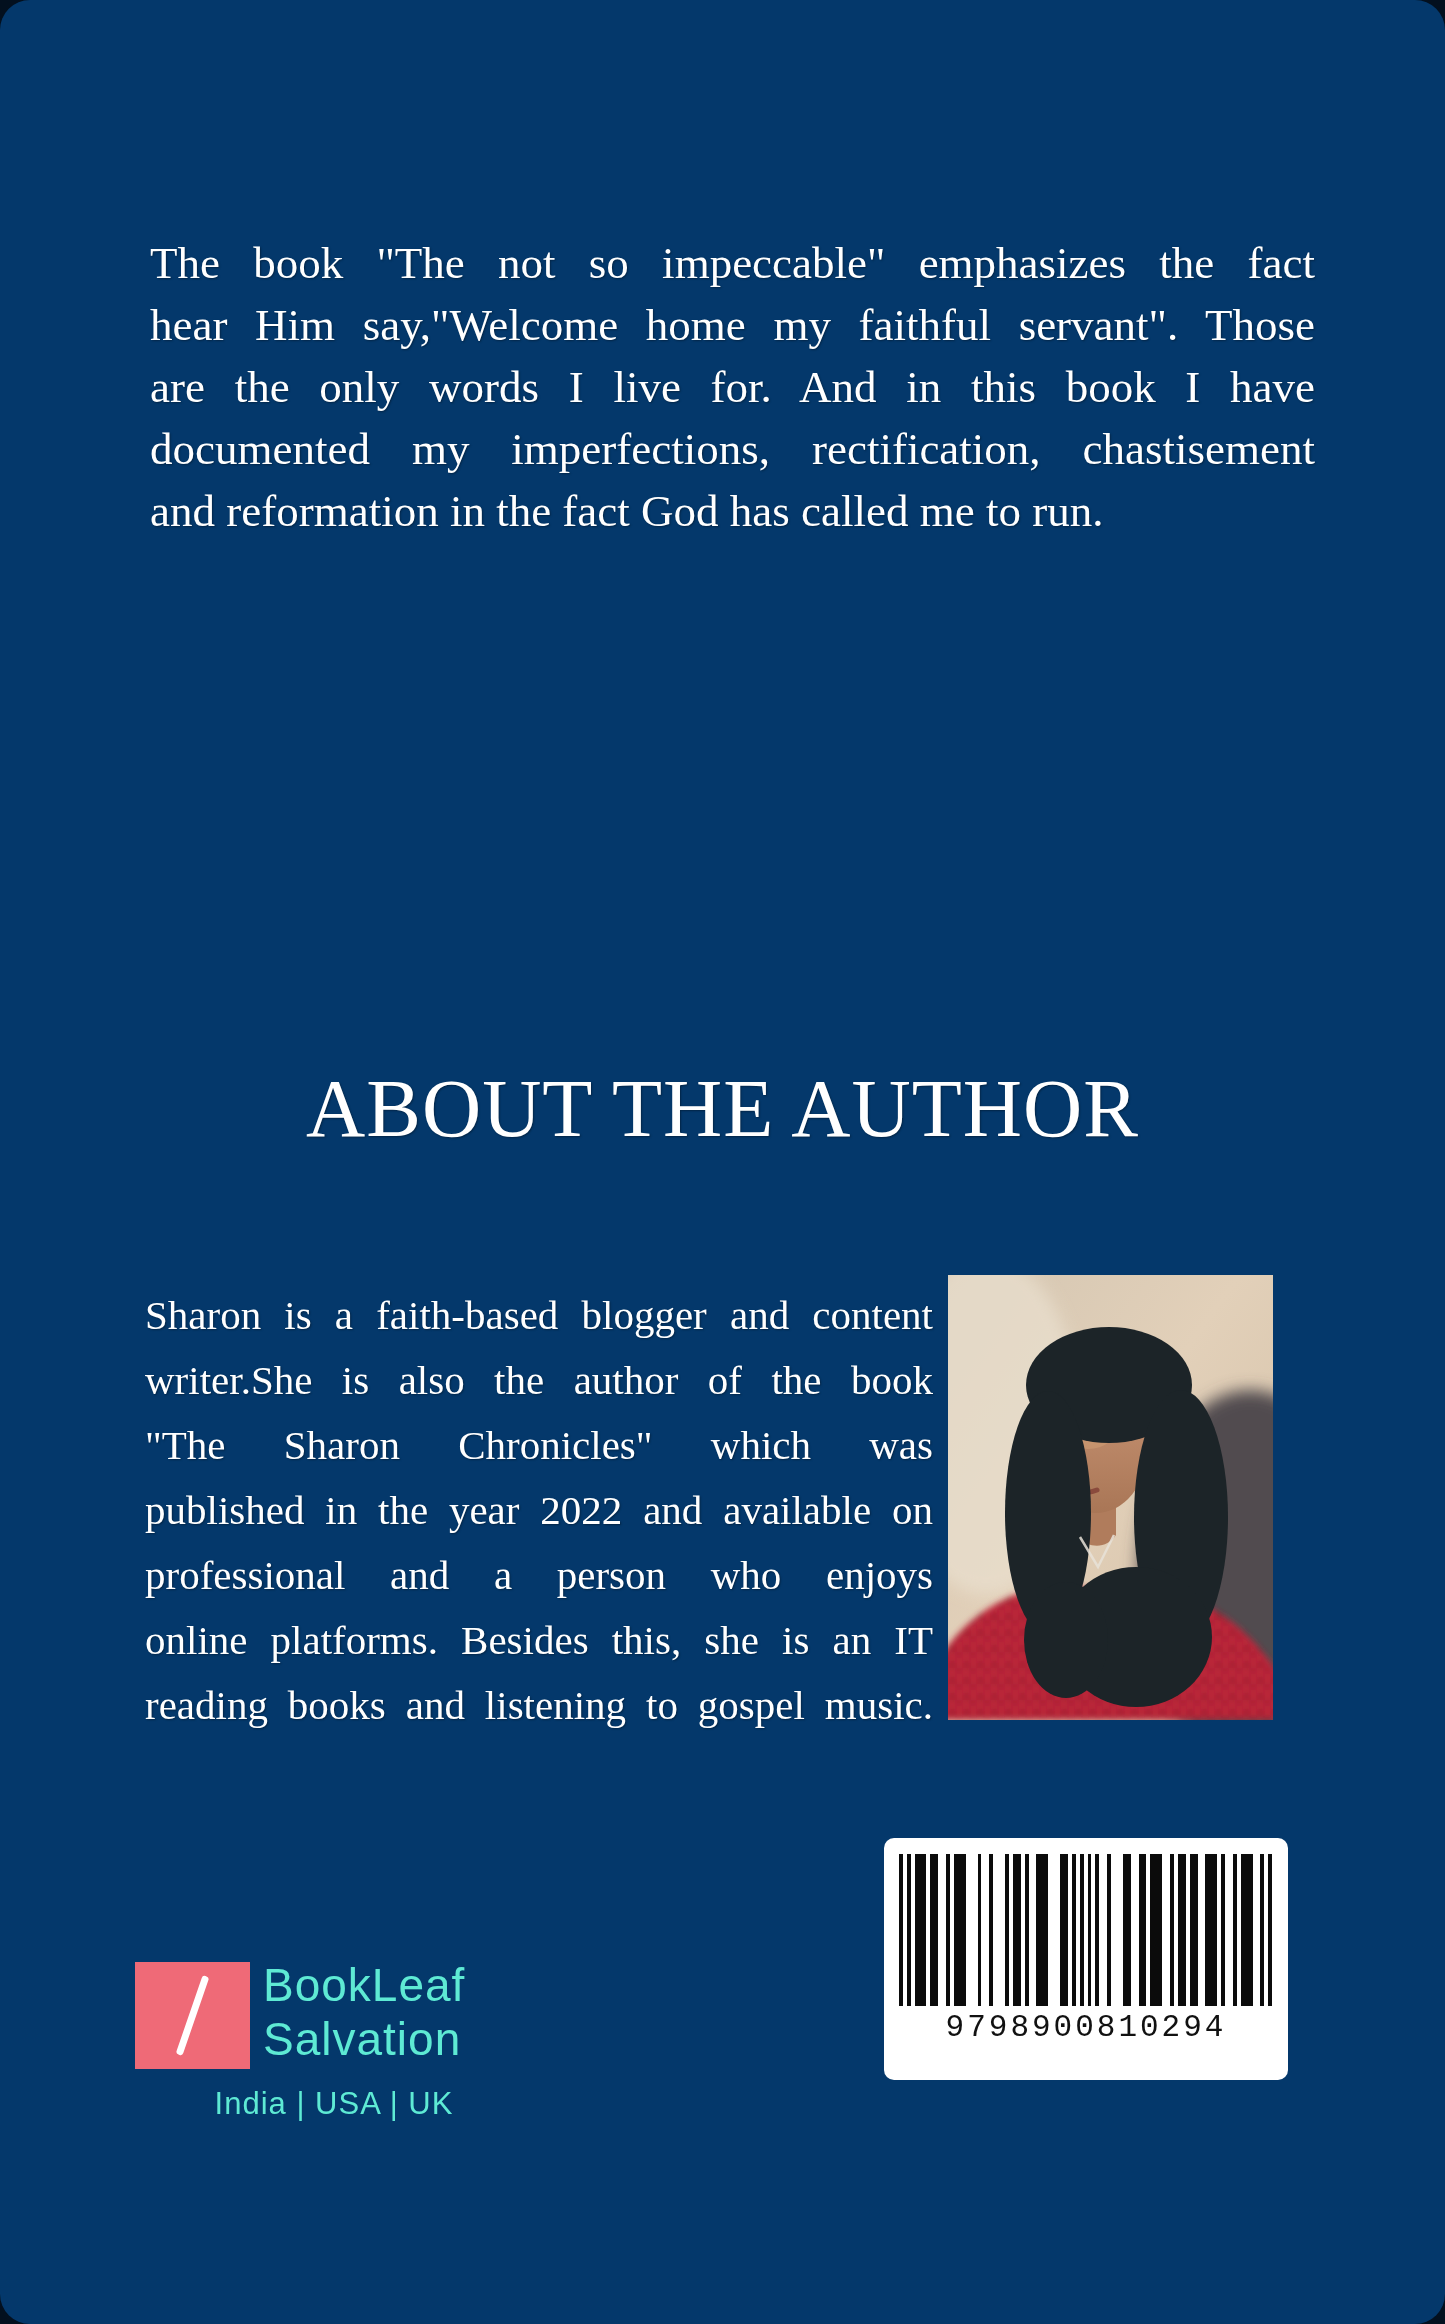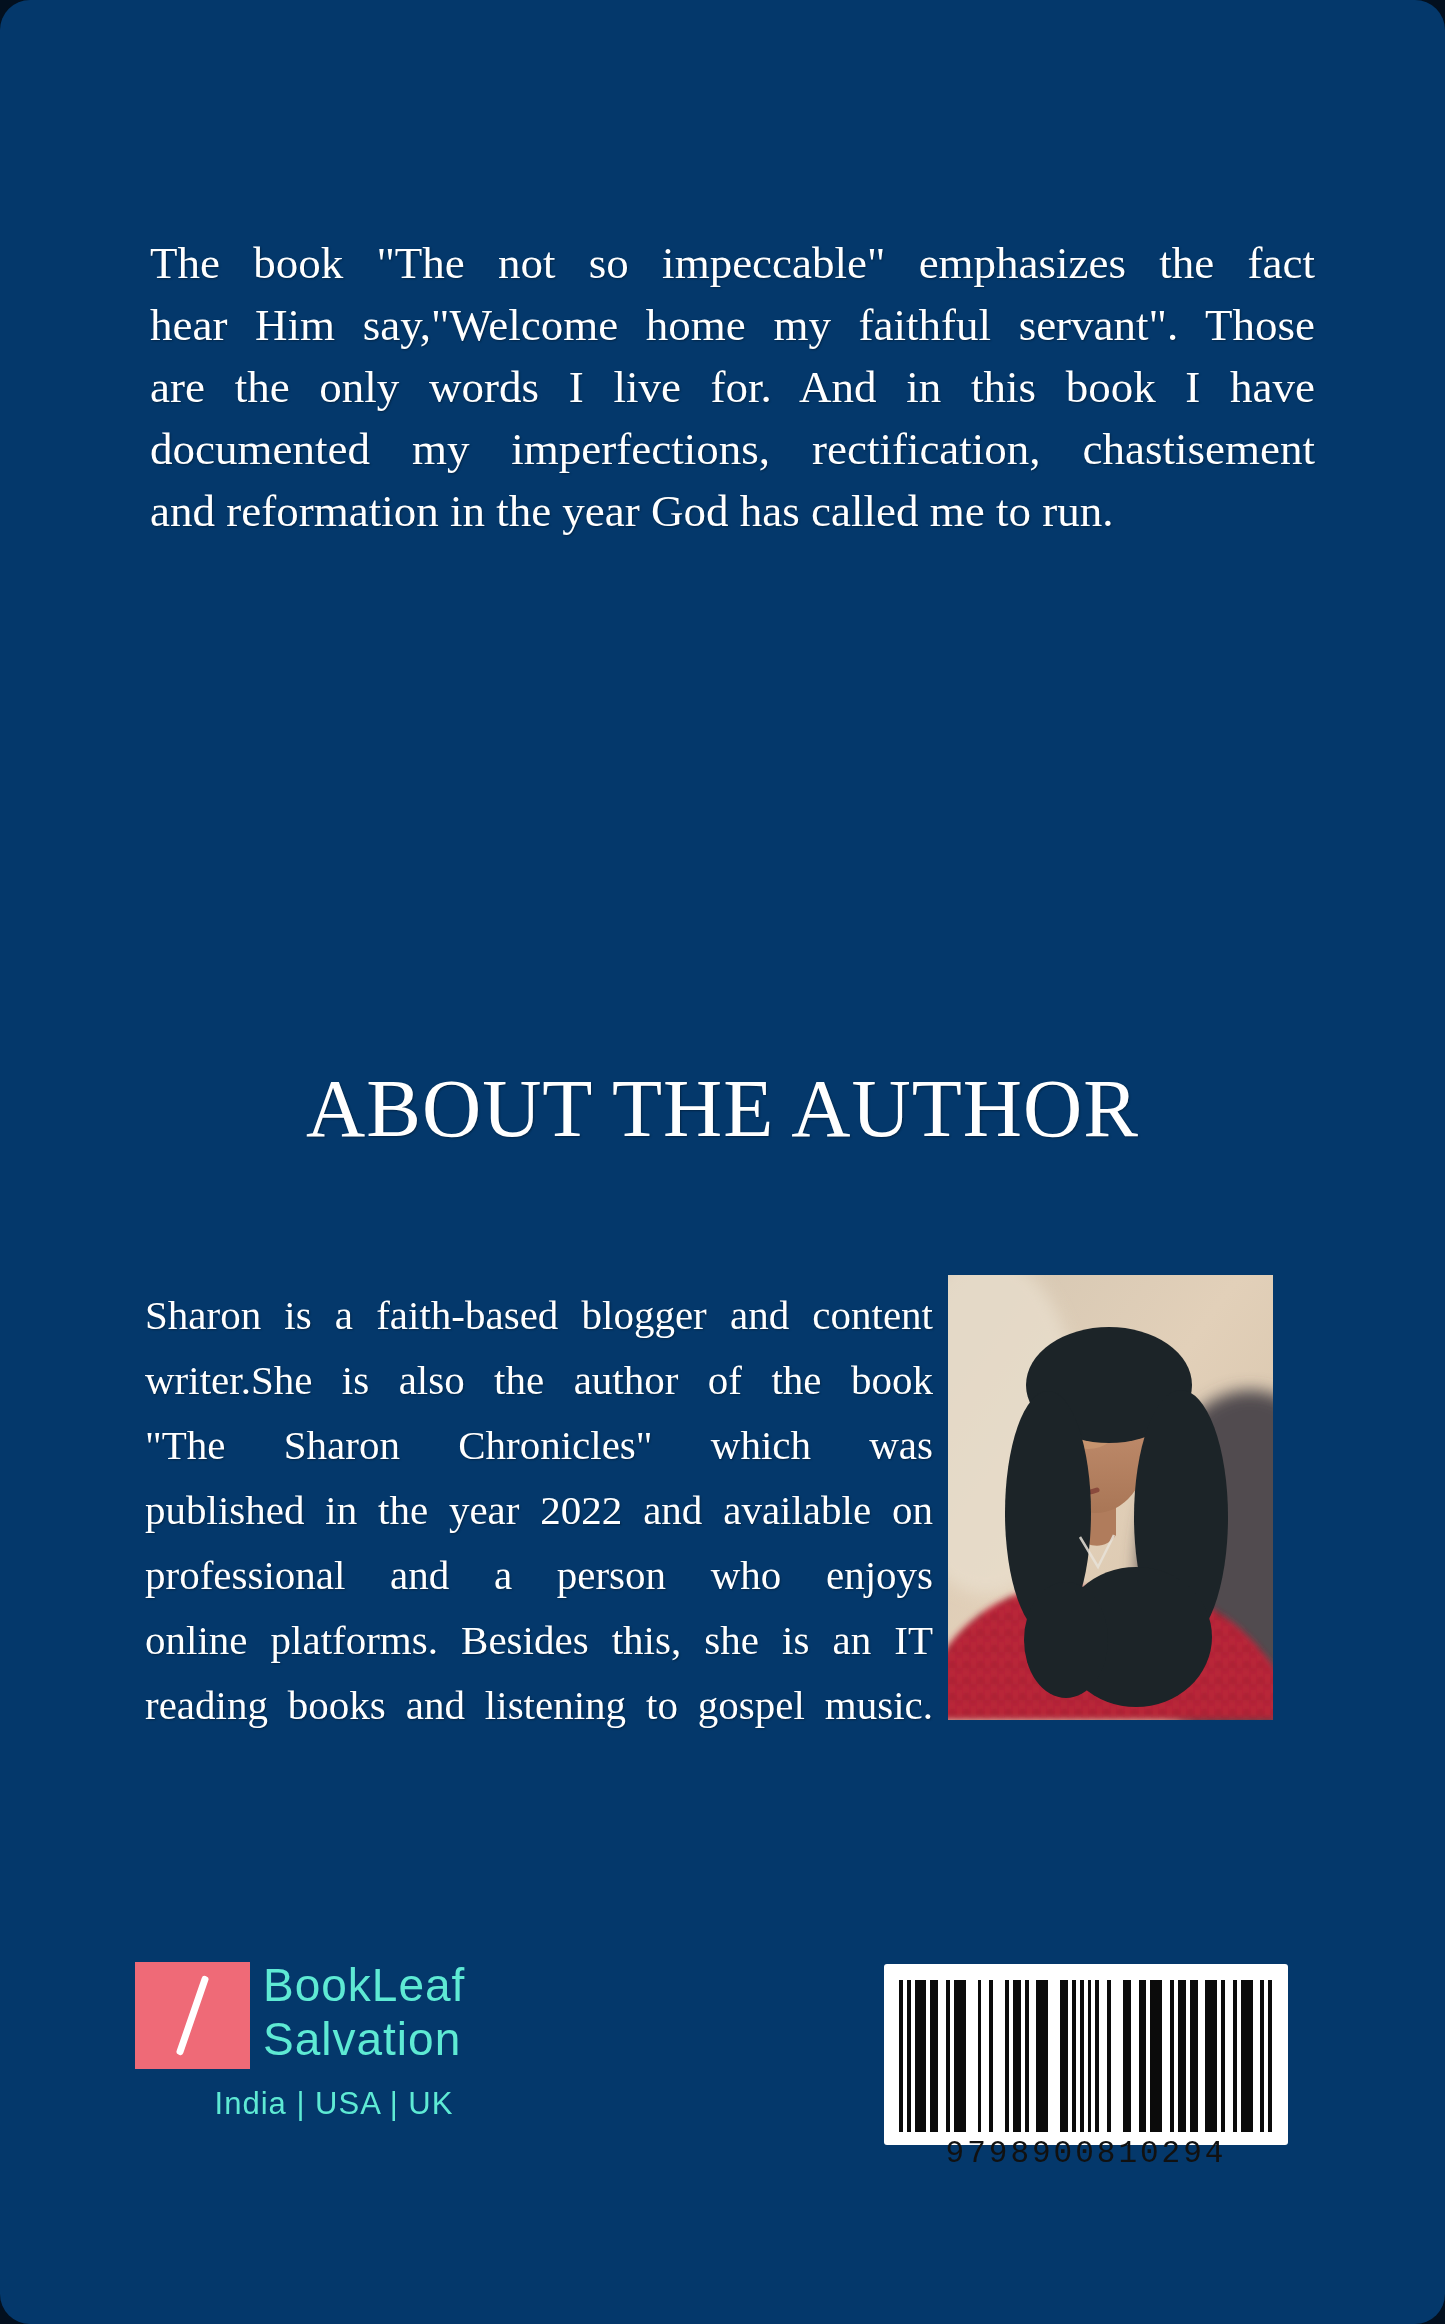--- a/index.html
+++ b/index.html
@@ -63,23 +63,23 @@
     letter-spacing:1px;color:#5eead4;
   }
   .regions{
     position:absolute;left:135px;top:2086px;width:398px;
     text-align:center;
     font-family:"Liberation Sans","DejaVu Sans",sans-serif;
     font-size:31px;color:#5eead4;letter-spacing:1px;
   }
   
   .barcode{
-    position:absolute;left:884px;top:1964px;width:404px;height:181px;
+    position:absolute;left:884px;top:1838px;width:404px;height:242px;
     background:var(--barcode-bg,#ffffff);
-    border-radius:3px;
+    border-radius:10px;
   }
   .bars{
     position:absolute;left:15px;right:15px;top:16px;height:152px;
     display:flex;
   }
   .bars .bar{background:#0b0b0b;height:100%;}
   .bars .space{background:transparent;height:100%;}
   .isbn{
     position:absolute;left:0;right:0;top:172px;
     text-align:center;
@@ -90,21 +90,21 @@
 </head>
 <body>
 
 <div class="cover">
 
   <section class="synopsis">
       <div class="syn-line">The book "The not so impeccable" emphasizes  the fact</div>
       <div class="syn-line">hear Him say,"Welcome home my faithful servant". Those</div>
       <div class="syn-line">are the only words I live for. And in  this book I have</div>
       <div class="syn-line">documented my imperfections, rectification, chastisement</div>
-      <div class="syn-line">and reformation in the year God has called me to run.</div>
+      <div class="syn-line">and reformation in the fact God has called me to run.</div>
     </section>
 
   <h1 class="about-heading">ABOUT THE AUTHOR</h1>
 
   <section class="bio">
       <div class="bio-line">Sharon is a faith-based blogger and content</div>
       <div class="bio-line">writer.She is also the author of the book</div>
       <div class="bio-line">"The Sharon Chronicles" which was</div>
       <div class="bio-line">published in the year 2022 and available on</div>
       <div class="bio-line">professional and a person who enjoys</div>

